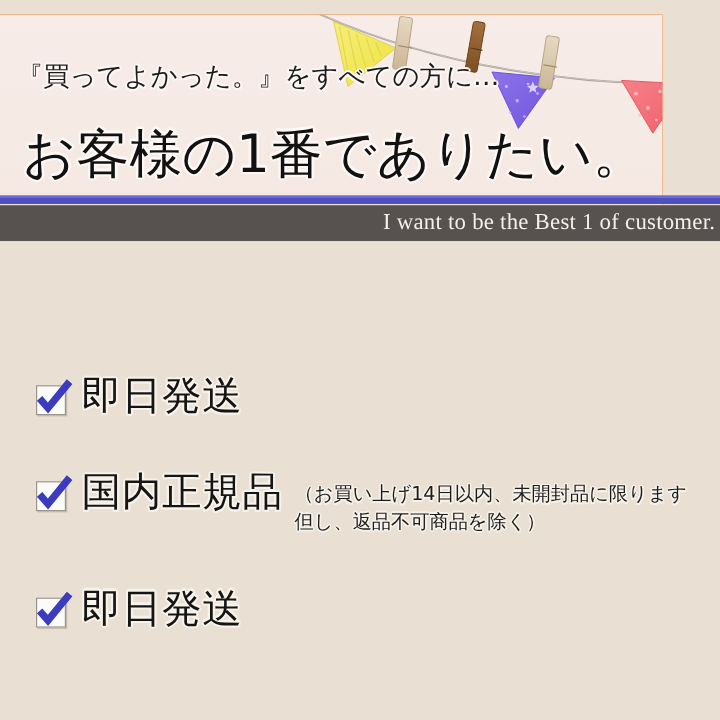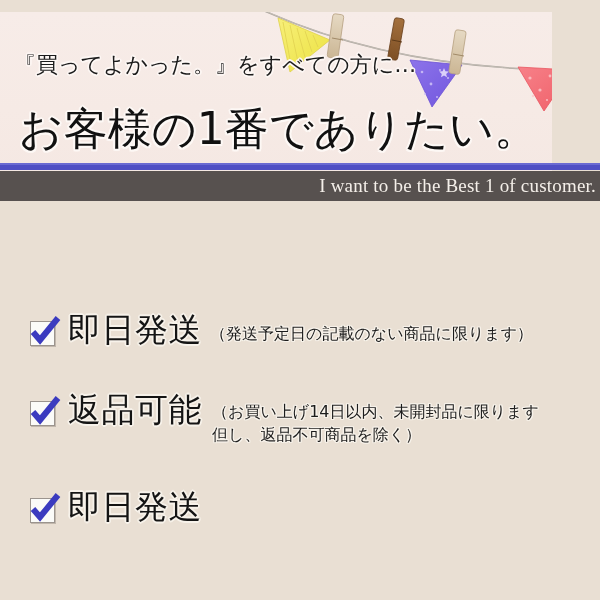--- a/index.html
+++ b/index.html
@@ -293,33 +293,32 @@
 
     <div class="feature feature-1">
       <div class="check-box">
         <div class="box"></div>
         <svg class="tick" viewBox="0 0 32 32">
           <path d="M4 17 L11 25 L29 3" fill="none" stroke="#3b3bbf" stroke-width="6" stroke-linecap="butt" stroke-linejoin="miter"></path>
         </svg>
       </div>
       <div class="feature-text">
         <span class="feature-title">即日発送</span>
-        <span class="feature-note">（発送予定日の記載のない商品に限ります）</span>
       </div>
     </div>
 
     <div class="feature feature-2">
       <div class="check-box">
         <div class="box"></div>
         <svg class="tick" viewBox="0 0 32 32">
           <path d="M4 17 L11 25 L29 3" fill="none" stroke="#3b3bbf" stroke-width="6" stroke-linecap="butt" stroke-linejoin="miter"></path>
         </svg>
       </div>
       <div class="feature-text">
-        <span class="feature-title">返品可能</span>
+        <span class="feature-title">国内正規品</span>
         <span class="feature-note">（お買い上げ14日以内、未開封品に限ります
 但し、返品不可商品を除く）</span>
       </div>
     </div>
 
     <div class="feature feature-3">
       <div class="check-box">
         <div class="box"></div>
         <svg class="tick" viewBox="0 0 32 32">
           <path d="M4 17 L11 25 L29 3" fill="none" stroke="#3b3bbf" stroke-width="6" stroke-linecap="butt" stroke-linejoin="miter"></path>

